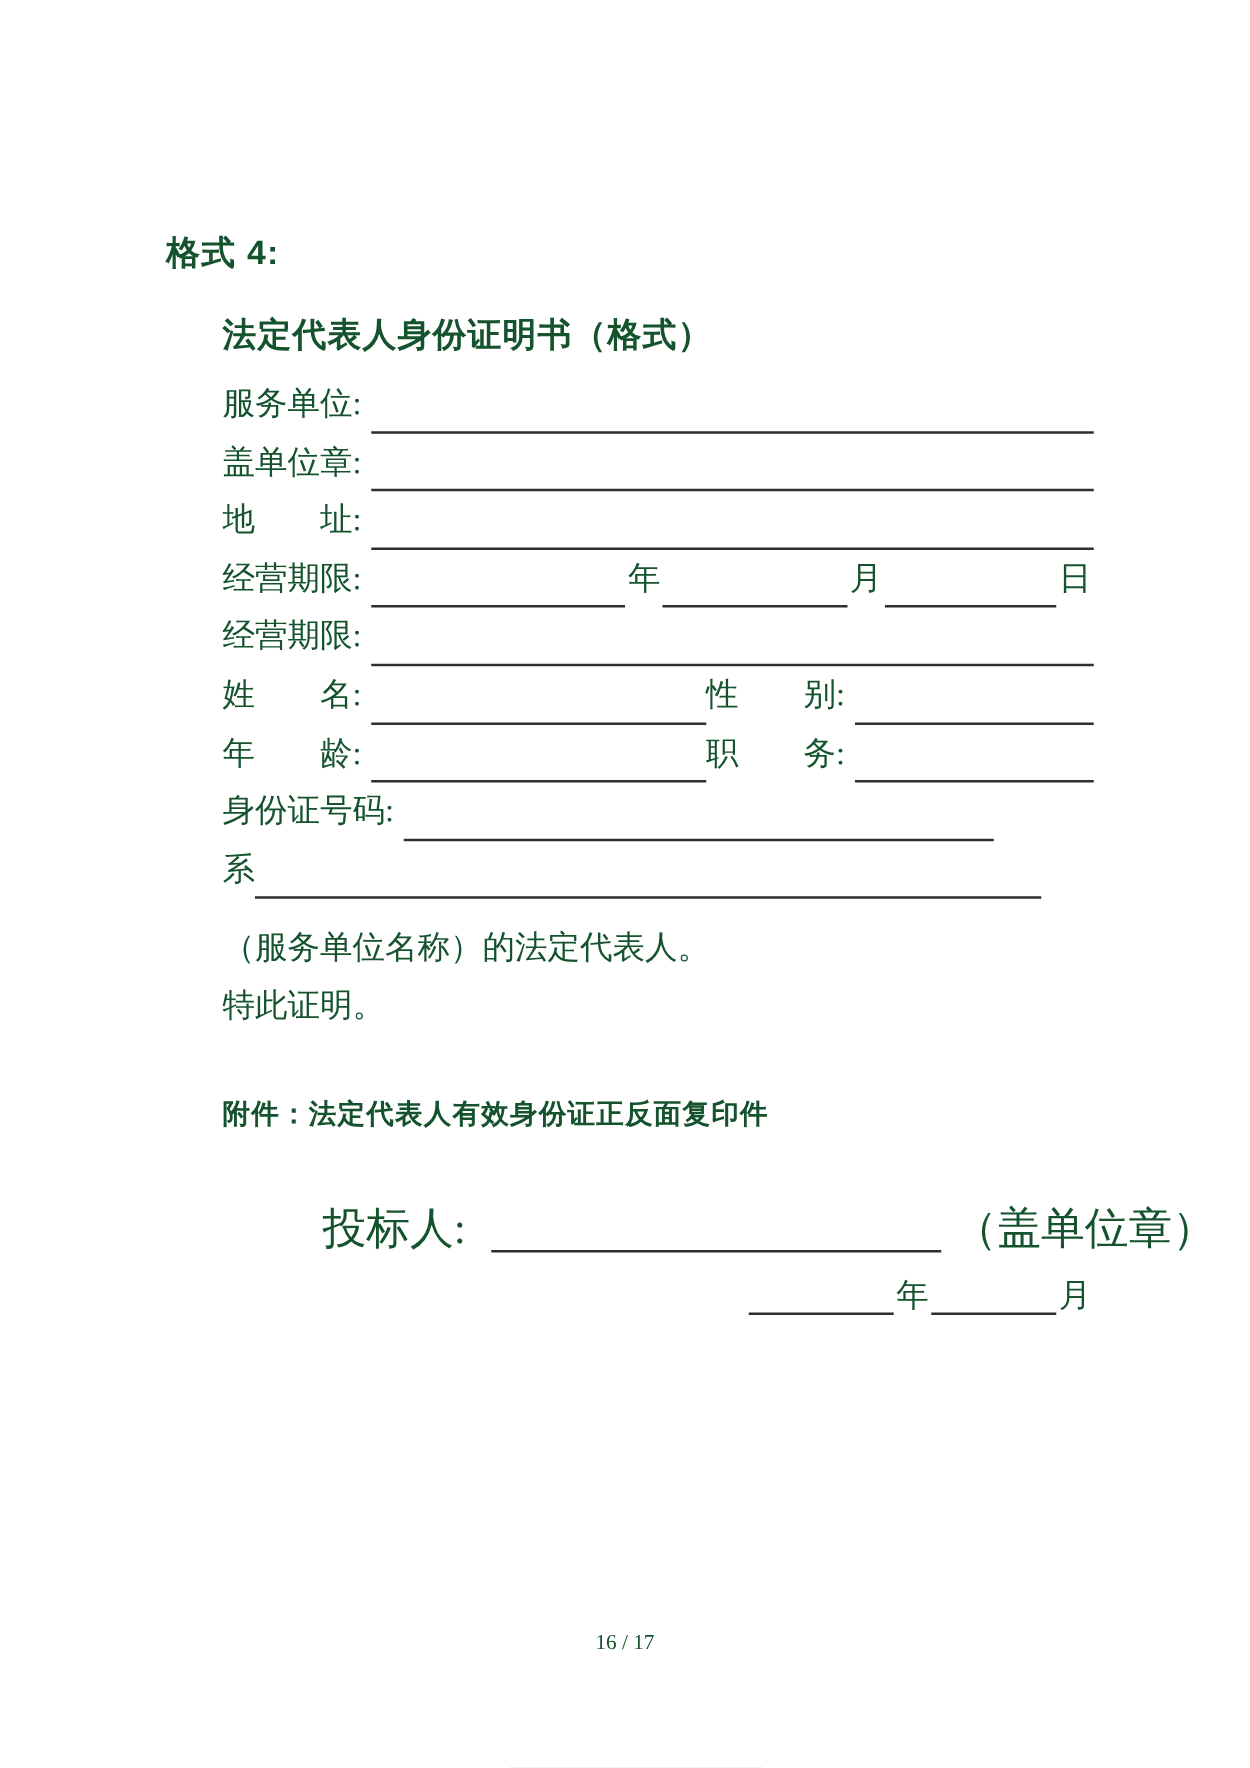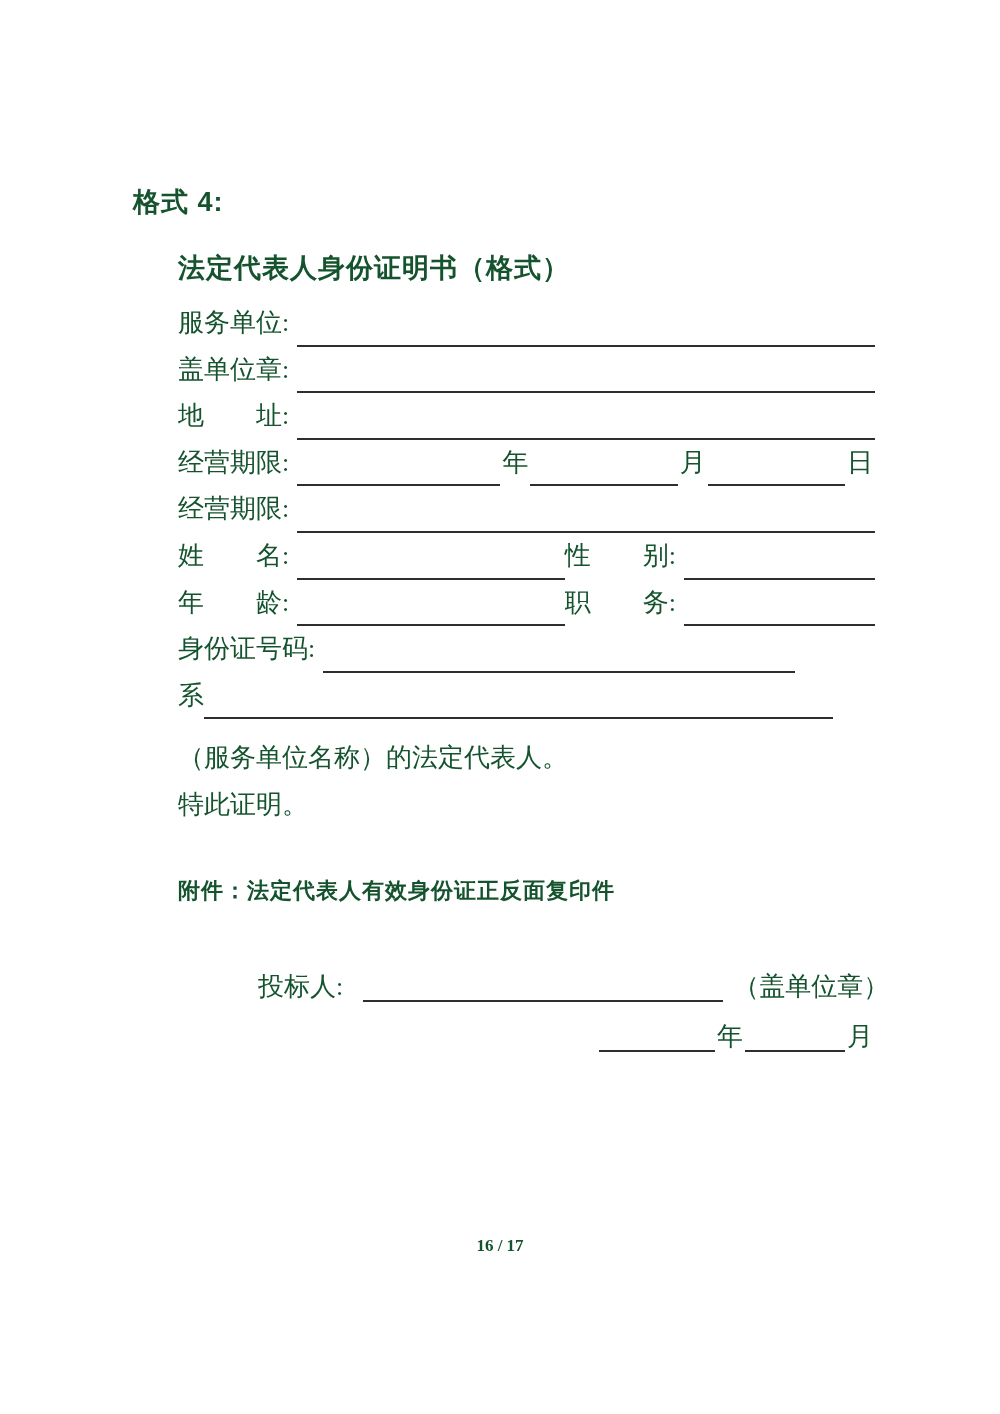--- a/index.html
+++ b/index.html
@@ -45,33 +45,33 @@
   .statements{
     position:absolute;top:735px;left:178px;right:125px;
     font-size:26px;line-height:46.6px;
   }
   .attachment{
     position:absolute;top:876px;left:178px;right:125px;
     font-size:22px;font-weight:bold;letter-spacing:1px;
   }
   .sig-row{
     position:absolute;top:962px;left:178px;right:125px;height:40px;
-    display:flex;align-items:flex-end;font-size:26px;
+    display:flex;align-items:flex-end;font-size:35px;
     padding-left:80px;box-sizing:border-box;
   }
   .sig-blank{flex:0 0 360px;margin-left:20px;margin-right:10px;}
   .date-row{
     position:absolute;top:1012px;left:178px;right:125px;height:40px;
     display:flex;align-items:flex-end;justify-content:flex-end;font-size:26px;
   }
   .date-blank-y{flex:0 0 116px;}
   .date-blank-m{flex:0 0 100px;}
   .page-footer{
-    position:absolute;top:1236px;left:0;right:0;
-    text-align:center;font-size:17px;font-weight:bold;
+    position:absolute;top:1304px;left:0;right:0;
+    text-align:center;font-size:17px;font-weight:normal;
   }
 </style>
 </head>
 <body>
 
 <div class="page">
 
   <div class="fmt-label">格式 4:</div>
 
   <div class="doc-title">法定代表人身份证明书（格式）</div>

